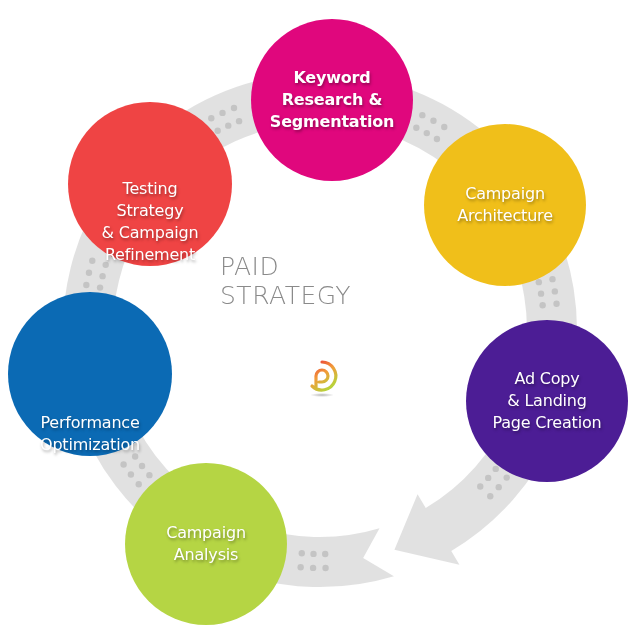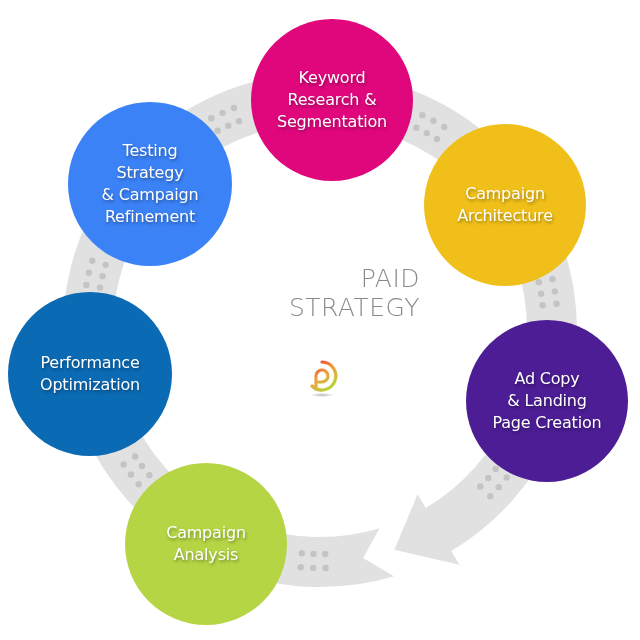--- a/index.html
+++ b/index.html
@@ -21,22 +21,22 @@
     line-height: 22px;
     letter-spacing: -0.2px;
     text-shadow: 1px 2px 3px rgba(0,0,0,0.35);
     box-sizing: border-box;
     padding: 0 10px;
     cursor: pointer;
   }
   .step .label { white-space: pre-line; display: block; }
   #title {
     position: absolute;
-    left: 220px; top: 264px; width: 200px;
-    text-align: right;
+    left: 220px; top: 252px; width: 200px;
+    text-align: left;
     color: #8a8a8a;
     font-family: "DejaVu Sans", sans-serif;
     font-size: 25px;
     line-height: 29px;
     letter-spacing: 0.5px;
     font-weight: 300;
   }
   #title span { display: block; }
   #logo { position: absolute; left: 304px; top: 358px; }
 </style>
@@ -111,41 +111,41 @@
       </linearGradient>
       <radialGradient id="sh" cx="0.5" cy="0.5" r="0.5">
         <stop offset="0" stop-color="#9a9a9a" stop-opacity="0.7"></stop>
         <stop offset="1" stop-color="#9a9a9a" stop-opacity="0"></stop>
       </radialGradient>
     </defs>
     <path d="M18 4 A14 14 0 1 1 8 28 M12 30 L12 18 A6 6 0 1 1 18 24 L15 24" fill="none" stroke="url(#lg)" stroke-width="3.2" stroke-linecap="round"></path>
     <ellipse cx="18" cy="37" rx="12" ry="2" fill="url(#sh)"></ellipse>
   </svg>
 
-  <div class="step" style="left: 251px; top: 19px; width: 162px; height: 162px; background: rgb(224, 7, 125);">
+  <div class="step" style="left: 251px; top: 19px; width: 162px; height: 162px; background: rgb(224, 7, 125); font-weight: bold;">
     <span class="label">Keyword
 Research &amp;
 Segmentation</span>
   </div>
   <div class="step" style="left: 424px; top: 124px; width: 162px; height: 162px; background: rgb(240, 191, 26);">
     <span class="label">Campaign
 Architecture</span>
   </div>
   <div class="step" style="left: 466px; top: 320px; width: 162px; height: 162px; background: #4c1d95;">
     <span class="label">Ad Copy
 &amp; Landing
 Page Creation</span>
   </div>
   <div class="step" style="left: 125px; top: 463px; width: 162px; height: 162px; background: rgb(181, 213, 68);">
     <span class="label">Campaign
 Analysis</span>
   </div>
-  <div class="step" style="left: 8px; top: 292px; width: 164px; height: 164px; background: rgb(11, 106, 180);">
+  <div class="step" style="left: 8px; top: 292px; width: 164px; height: 164px; background: rgb(11, 106, 180); align-items: flex-end;">
     <span class="label">Performance
 Optimization</span>
   </div>
-  <div class="step" style="left: 68px; top: 102px; width: 164px; height: 164px; background: #3b82f6;">
+  <div class="step" style="left: 68px; top: 102px; width: 164px; height: 164px; background: #ef4444; align-items: flex-end;">
     <span class="label">Testing
 Strategy
 &amp; Campaign
 Refinement</span>
   </div>
 </div>
 
 </body></html>

